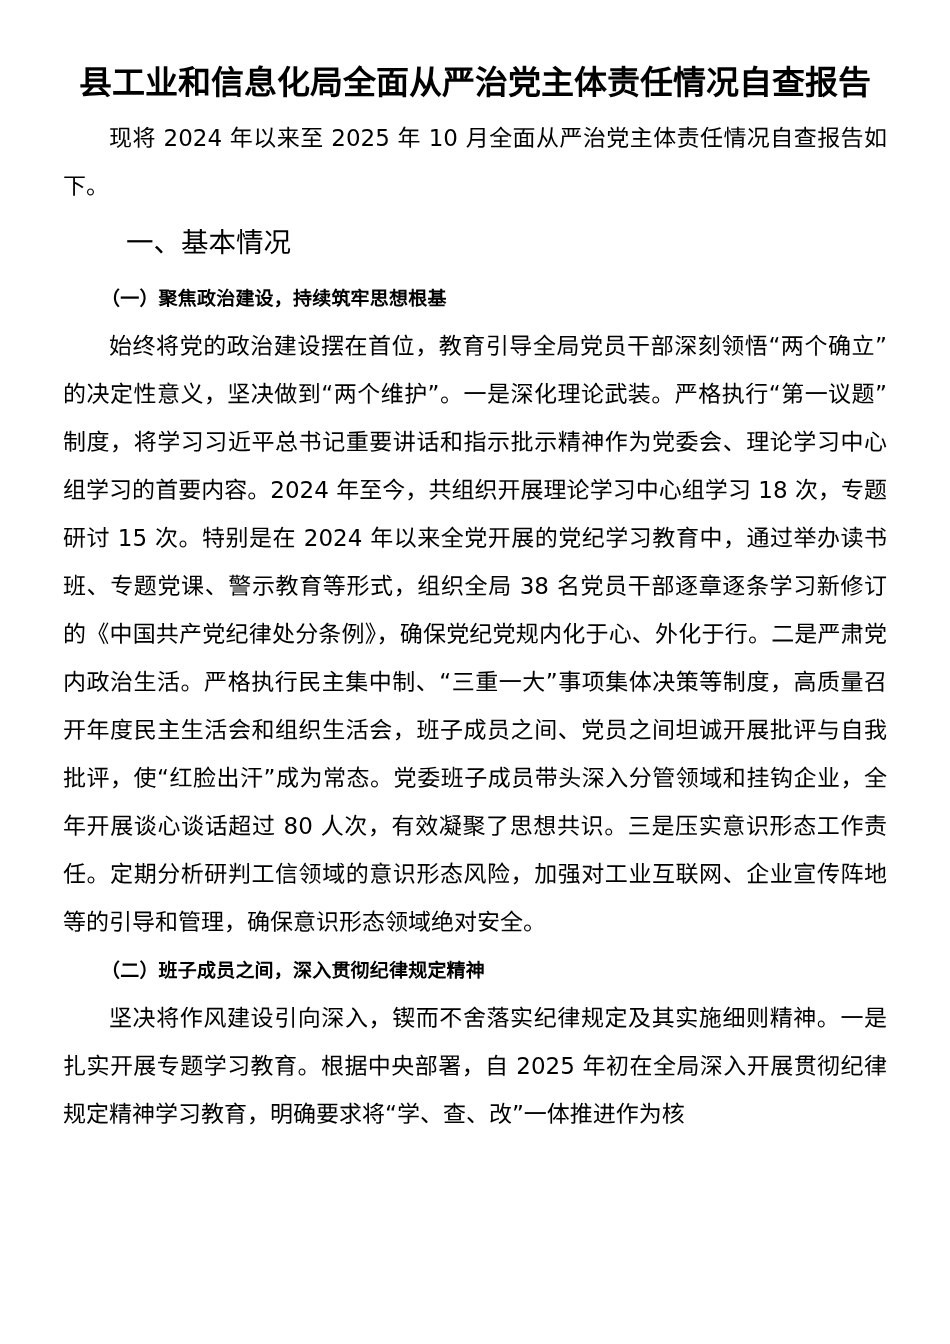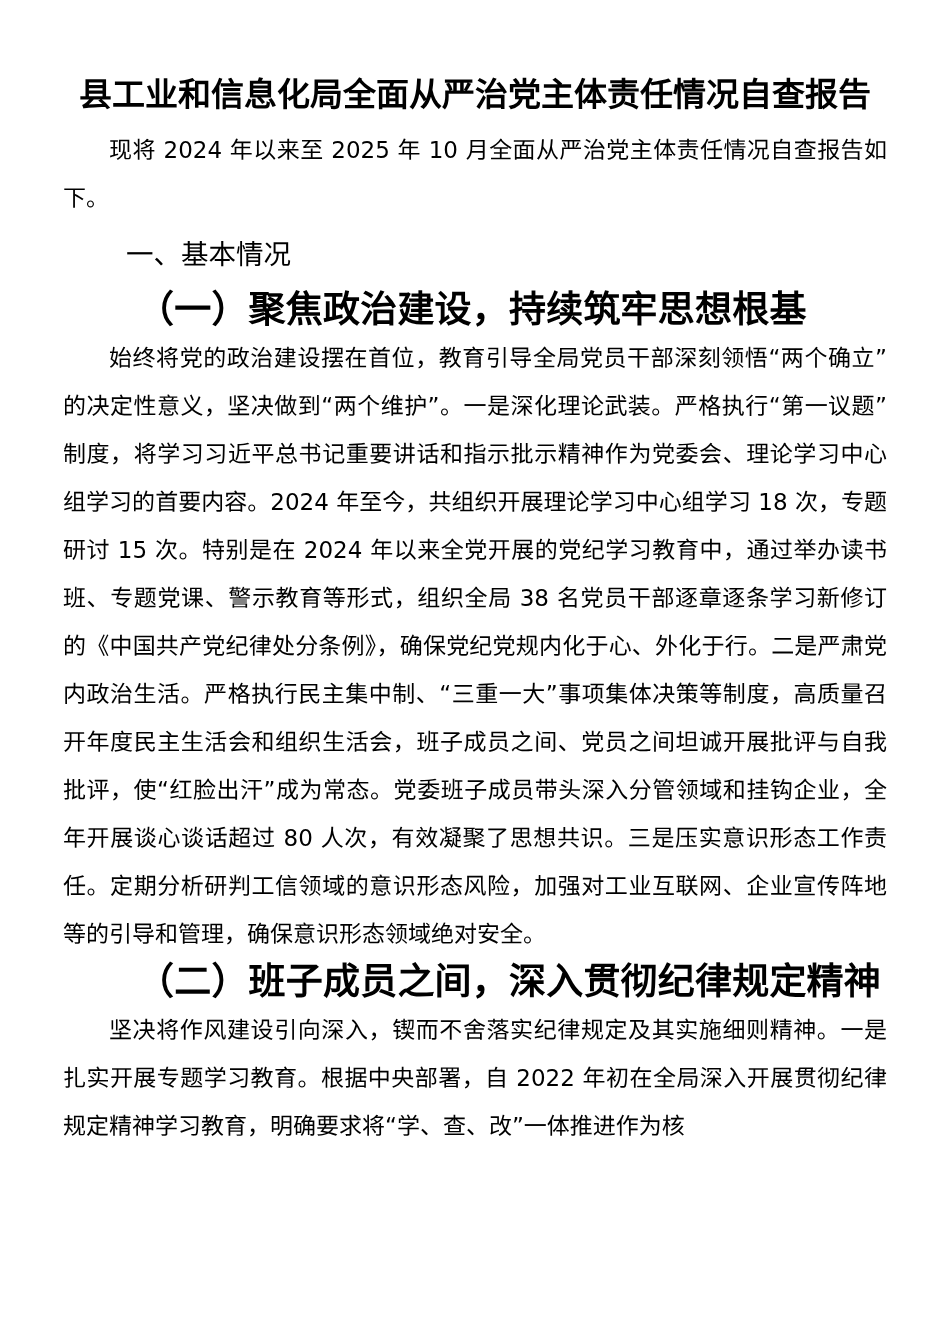--- a/index.html
+++ b/index.html
@@ -16,21 +16,21 @@
     background: #ffffff;
     box-sizing: border-box;
     overflow: hidden;
     font-family: "DejaVu Sans", "Liberation Sans", sans-serif;
     color: #000000;
   }
 
   .content {
     position: absolute;
     left: 63px;
-    top: 16px;
+    top: 4px;
     width: 824px;
   }
 
   
   .doc-title {
     font-size: 33px;
     line-height: 46px;
     font-weight: bold;
     text-align: center;
     letter-spacing: 0px;
@@ -56,21 +56,21 @@
   .head-1 {
     font-size: 27.5px;
     line-height: 48px;
     margin: 8px;
     text-indent: 2em;
     font-weight: normal;
   }
 
   
   .head-2 {
-    font-size: 37px;
+    font-size: 19px;
     line-height: 48px;
     margin: 0;
     text-indent: 2em;
     font-weight: bold;
     letter-spacing: 0.2px;
   }
 </style>
 </head>
 <body>
 
@@ -82,16 +82,16 @@
     <p class="para">现将 2024 年以来至 2025 年 10 月全面从严治党主体责任情况自查报告如下。</p>
 
     <p class="head-1">一、基本情况</p>
 
     <p class="head-2">（一）聚焦政治建设，持续筑牢思想根基</p>
 
     <p class="para">始终将党的政治建设摆在首位，教育引导全局党员干部深刻领悟“两个确立”的决定性意义，坚决做到“两个维护”。一是深化理论武装。严格执行“第一议题”制度，将学习习近平总书记重要讲话和指示批示精神作为党委会、理论学习中心组学习的首要内容。2024 年至今，共组织开展理论学习中心组学习 18 次，专题研讨 15 次。特别是在 2024 年以来全党开展的党纪学习教育中，通过举办读书班、专题党课、警示教育等形式，组织全局 38 名党员干部逐章逐条学习新修订的《中国共产党纪律处分条例》，确保党纪党规内化于心、外化于行。二是严肃党内政治生活。严格执行民主集中制、“三重一大”事项集体决策等制度，高质量召开年度民主生活会和组织生活会，班子成员之间、党员之间坦诚开展批评与自我批评，使“红脸出汗”成为常态。党委班子成员带头深入分管领域和挂钩企业，全年开展谈心谈话超过 80 人次，有效凝聚了思想共识。三是压实意识形态工作责任。定期分析研判工信领域的意识形态风险，加强对工业互联网、企业宣传阵地等的引导和管理，确保意识形态领域绝对安全。</p>
 
     <p class="head-2">（二）班子成员之间，深入贯彻纪律规定精神</p>
 
-    <p class="para">坚决将作风建设引向深入，锲而不舍落实纪律规定及其实施细则精神。一是扎实开展专题学习教育。根据中央部署，自 2022 年初在全局深入开展贯彻纪律规定精神学习教育，明确要求将“学、查、改”一体推进作为核</p>
+    <p class="para">坚决将作风建设引向深入，锲而不舍落实纪律规定及其实施细则精神。一是扎实开展专题学习教育。根据中央部署，自 2025 年初在全局深入开展贯彻纪律规定精神学习教育，明确要求将“学、查、改”一体推进作为核</p>
 
   </div>
 </div>
 
 </body></html>

